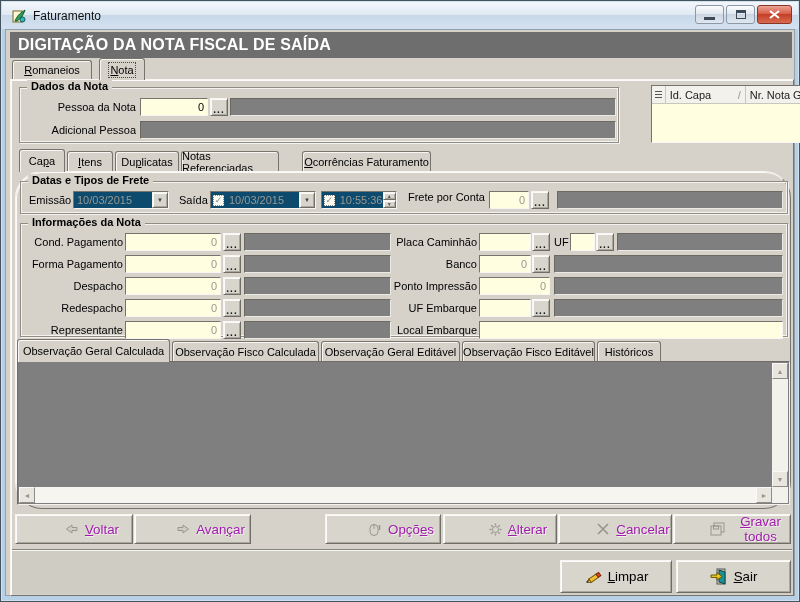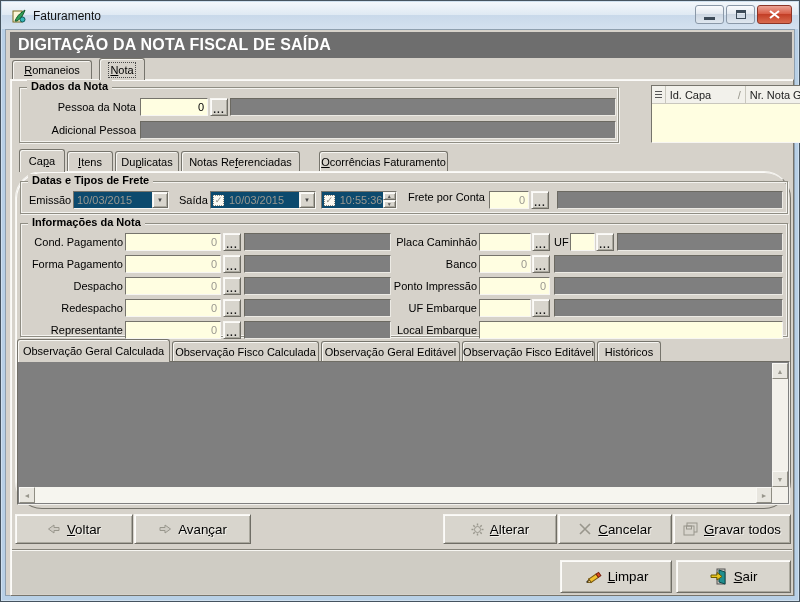--- a/index.html
+++ b/index.html
@@ -27,21 +27,21 @@
   .content { position:absolute; left:4px; top:28px; right:4px; bottom:5px;
          background:#d6d2ca; border:1px solid #8fa0af; }
 
   .hdrbar { position:absolute; left:4px; top:2px; width:782px; height:26px;
          background:#6e6e6e; color:#fff; font-weight:bold; font-size:16px;
          display:flex; align-items:center; padding-left:8px; letter-spacing:.2px; }
   .btn { background:#d8d5cd; border:1px solid;
          border-color:#f7f6f2 #6f6d65 #6f6d65 #f7f6f2;
          box-shadow: inset 1px 1px 0 #fcfbf9, inset -1px -1px 0 #aaa89e;
          display:flex; align-items:center; justify-content:center; gap:6px; }
-  .btn.disabled { color:#000000; text-shadow:1px 1px 0 #f2f1ec; }
+  .btn.disabled { color:#a21caf; text-shadow:1px 1px 0 #f2f1ec;padding-left:36px; }
 
   
   .tab { position:absolute; background:#d6d2ca; border:1px solid #76746c; border-bottom:none;
          border-radius:3px 3px 0 0; box-shadow: inset 1px 1px 0 #f7f6f2;
          display:flex; align-items:center; justify-content:center; }
   .tab.active { z-index:5; }
   .focus-dotted { outline:1px dotted #4a4a4a; outline-offset:1px; }
 
   .page { position:absolute; background:#d6d2ca; border:1px solid;
           border-color:#f7f6f2 #76746c #76746c #f7f6f2;
@@ -177,24 +177,24 @@
 
       <div class="tab active" style="left:8px; top:69px; width:46px; height:23px;">
         <span>Ca<u>p</u>a</span>
       </div>
       <div class="tab" style="left:56px; top:71px; width:46px; height:20px;">
         <span><u>I</u>tens</span>
       </div>
       <div class="tab" style="left:104px; top:71px; width:64px; height:20px;">
         <span>Du<u>p</u>licatas</span>
       </div>
-      <div class="tab" style="left:170px; top:71px; width:119px; height:20px;">
+      <div class="tab" style="left:170px; top:71px; width:98px; height:20px;">
         <span>Notas Re<u>f</u>erenciadas</span>
       </div>
-      <div class="tab" style="left:308px; top:71px; width:129px; height:20px;">
+      <div class="tab" style="left:291px; top:71px; width:129px; height:20px;">
         <span><u>O</u>corrências Faturamento</span>
       </div>
 
       <div class="page" style="left:4px; top:91px; width:776px; height:338px;border-radius:27px;">
 
         <div class="group" style="left:4px; top:9px; width:768px; height:33px;">
           <span class="legend">Datas e Tipos de Frete</span>
           <div class="lbl" style="left:8px; top:9px; width:44px;">Emissão</div>
           <div class="combo" style="left:52px; top:9px; width:96px;">
             <span class="val">10/03/2015</span>
@@ -312,20 +312,30 @@
         </span>
         <span><u>V</u>oltar</span>
       </button>
       <button class="btn disabled" style="position:absolute; left:123px; top:434px; width:117px; height:30px;">
         <span style="display:inline-flex;">
           <svg width="14" height="12" viewBox="0 0 14 12">
               <path d="M7 2 v2.5 H2 v3 h5 V10 L12.5 6 Z" fill="#cfccc4" stroke="#98968c"></path>
             </svg>
         </span>
         <span>Avan<u>ç</u>ar</span>
+      </button>
+      <button class="btn disabled" style="position:absolute; left:314px; top:434px; width:116px; height:30px;">
+        <span style="display:inline-flex;">
+          <svg width="14" height="14" viewBox="0 0 14 14">
+              <rect x="2" y="2.5" width="8" height="11" rx="4" fill="none" stroke="#98968c"></rect>
+              <line x1="6" y1="2.5" x2="6" y2="7" stroke="#98968c"></line>
+              <line x1="11.5" y1="3" x2="11.5" y2="8" stroke="#98968c" stroke-width="1.5"></line>
+            </svg>
+        </span>
+        <span>Opçõ<u>e</u>s</span>
       </button>
       <button class="btn disabled" style="position:absolute; left:432px; top:434px; width:114px; height:30px;">
         <span style="display:inline-flex;">
           <svg width="13" height="13" viewBox="0 0 13 13">
               <circle cx="6.5" cy="6.5" r="3" fill="none" stroke="#98968c"></circle>
               <g stroke="#98968c" stroke-width="1.4">
                 <line x1="6.5" y1="0.5" x2="6.5" y2="2.5"></line>
                 <line x1="6.5" y1="10.5" x2="6.5" y2="12.5"></line>
                 <line x1="0.5" y1="6.5" x2="2.5" y2="6.5"></line>
                 <line x1="10.5" y1="6.5" x2="12.5" y2="6.5"></line>

